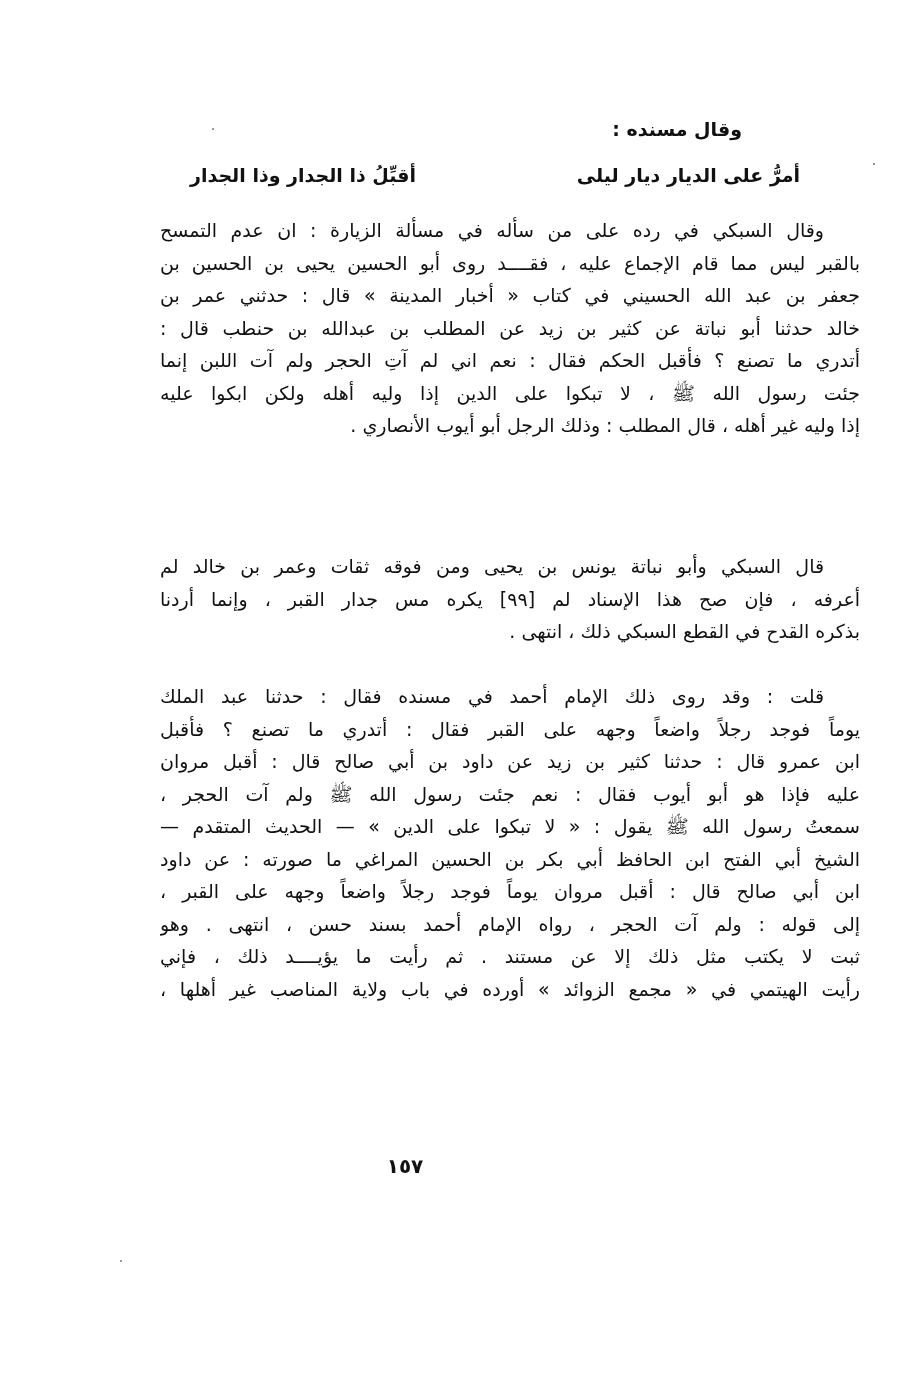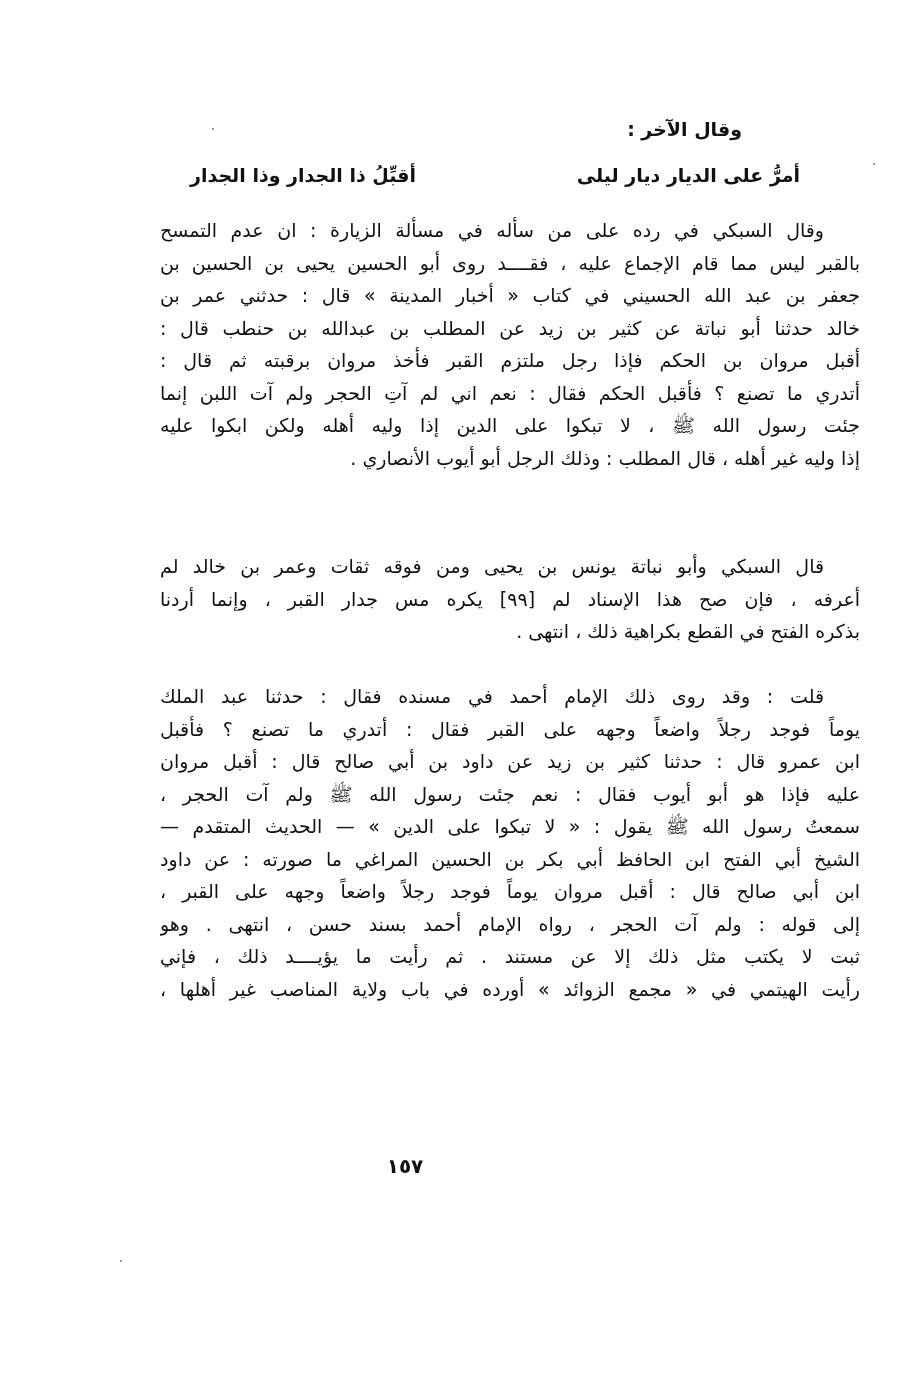--- a/index.html
+++ b/index.html
@@ -20,42 +20,41 @@
     .hemistich { white-space: nowrap; }
     .para-indent { padding-right: 36px; }
     .page-number { position: absolute; top: 1154px; left: 0; width: 810px; text-align: center; font-size: 20px; font-weight: bold; direction: rtl; }
     .speck { position: absolute; width: 2px; height: 2px; background: #777; border-radius: 1px; }
   </style>
 </head>
 <body>
 
 <div class="page">
 
-  <div class="heading">وقال الآخر :</div>
+  <div class="heading">وقال مسنده :</div>
 
   <div class="verse">
     <span class="hemistich">أمرُّ على الديار ديار ليلى</span>
     <span class="hemistich">أقبِّلُ ذا الجدار وذا الجدار</span>
   </div>
 
   <div class="textblock" style="top:214px;">
     <span class="line para-indent">وقال السبكي في رده على من سأله في مسألة الزيارة : ان عدم التمسح</span>
     <span class="line">بالقبر ليس مما قام الإجماع عليه ، فقــــد روى أبو الحسين يحيى بن الحسين بن</span>
     <span class="line">جعفر بن عبد الله الحسيني في كتاب « أخبار المدينة » قال : حدثني عمر بن</span>
     <span class="line">خالد حدثنا أبو نباتة عن كثير بن زيد عن المطلب بن عبدالله بن حنطب قال :</span>
-    <span class="line">أقبل مروان بن الحكم فإذا رجل ملتزم القبر فأخذ مروان برقبته ثم قال :</span>
     <span class="line">أتدري ما تصنع ؟ فأقبل الحكم فقال : نعم اني لم آتِ الحجر ولم آت اللبن إنما</span>
     <span class="line">جئت رسول الله ﷺ ، لا تبكوا على الدين إذا وليه أهله ولكن ابكوا عليه</span>
     <span class="line last">إذا وليه غير أهله ، قال المطلب : وذلك الرجل أبو أيوب الأنصاري .</span>
   </div>
 
   <div class="textblock" style="top:550px;">
     <span class="line para-indent">قال السبكي وأبو نباتة يونس بن يحيى ومن فوقه ثقات وعمر بن خالد لم</span>
     <span class="line">أعرفه ، فإن صح هذا الإسناد لم [٩٩] يكره مس جدار القبر ، وإنما أردنا</span>
-    <span class="line last">بذكره الفتح في القطع بكراهية ذلك ، انتهى .</span>
+    <span class="line last">بذكره القدح في القطع السبكي ذلك ، انتهى .</span>
   </div>
 
   <div class="textblock" style="top:680px;">
     <span class="line para-indent">قلت : وقد روى ذلك الإمام أحمد في مسنده فقال : حدثنا عبد الملك</span>
     <span class="line">يوماً فوجد رجلاً واضعاً وجهه على القبر فقال : أتدري ما تصنع ؟ فأقبل</span>
     <span class="line">ابن عمرو قال : حدثنا كثير بن زيد عن داود بن أبي صالح قال : أقبل مروان</span>
     <span class="line">عليه فإذا هو أبو أيوب فقال : نعم جئت رسول الله ﷺ ولم آت الحجر ،</span>
     <span class="line">سمعتُ رسول الله ﷺ يقول : « لا تبكوا على الدين » — الحديث المتقدم —</span>
     <span class="line">الشيخ أبي الفتح ابن الحافظ أبي بكر بن الحسين المراغي ما صورته : عن داود</span>
     <span class="line">ابن أبي صالح قال : أقبل مروان يوماً فوجد رجلاً واضعاً وجهه على القبر ،</span>

